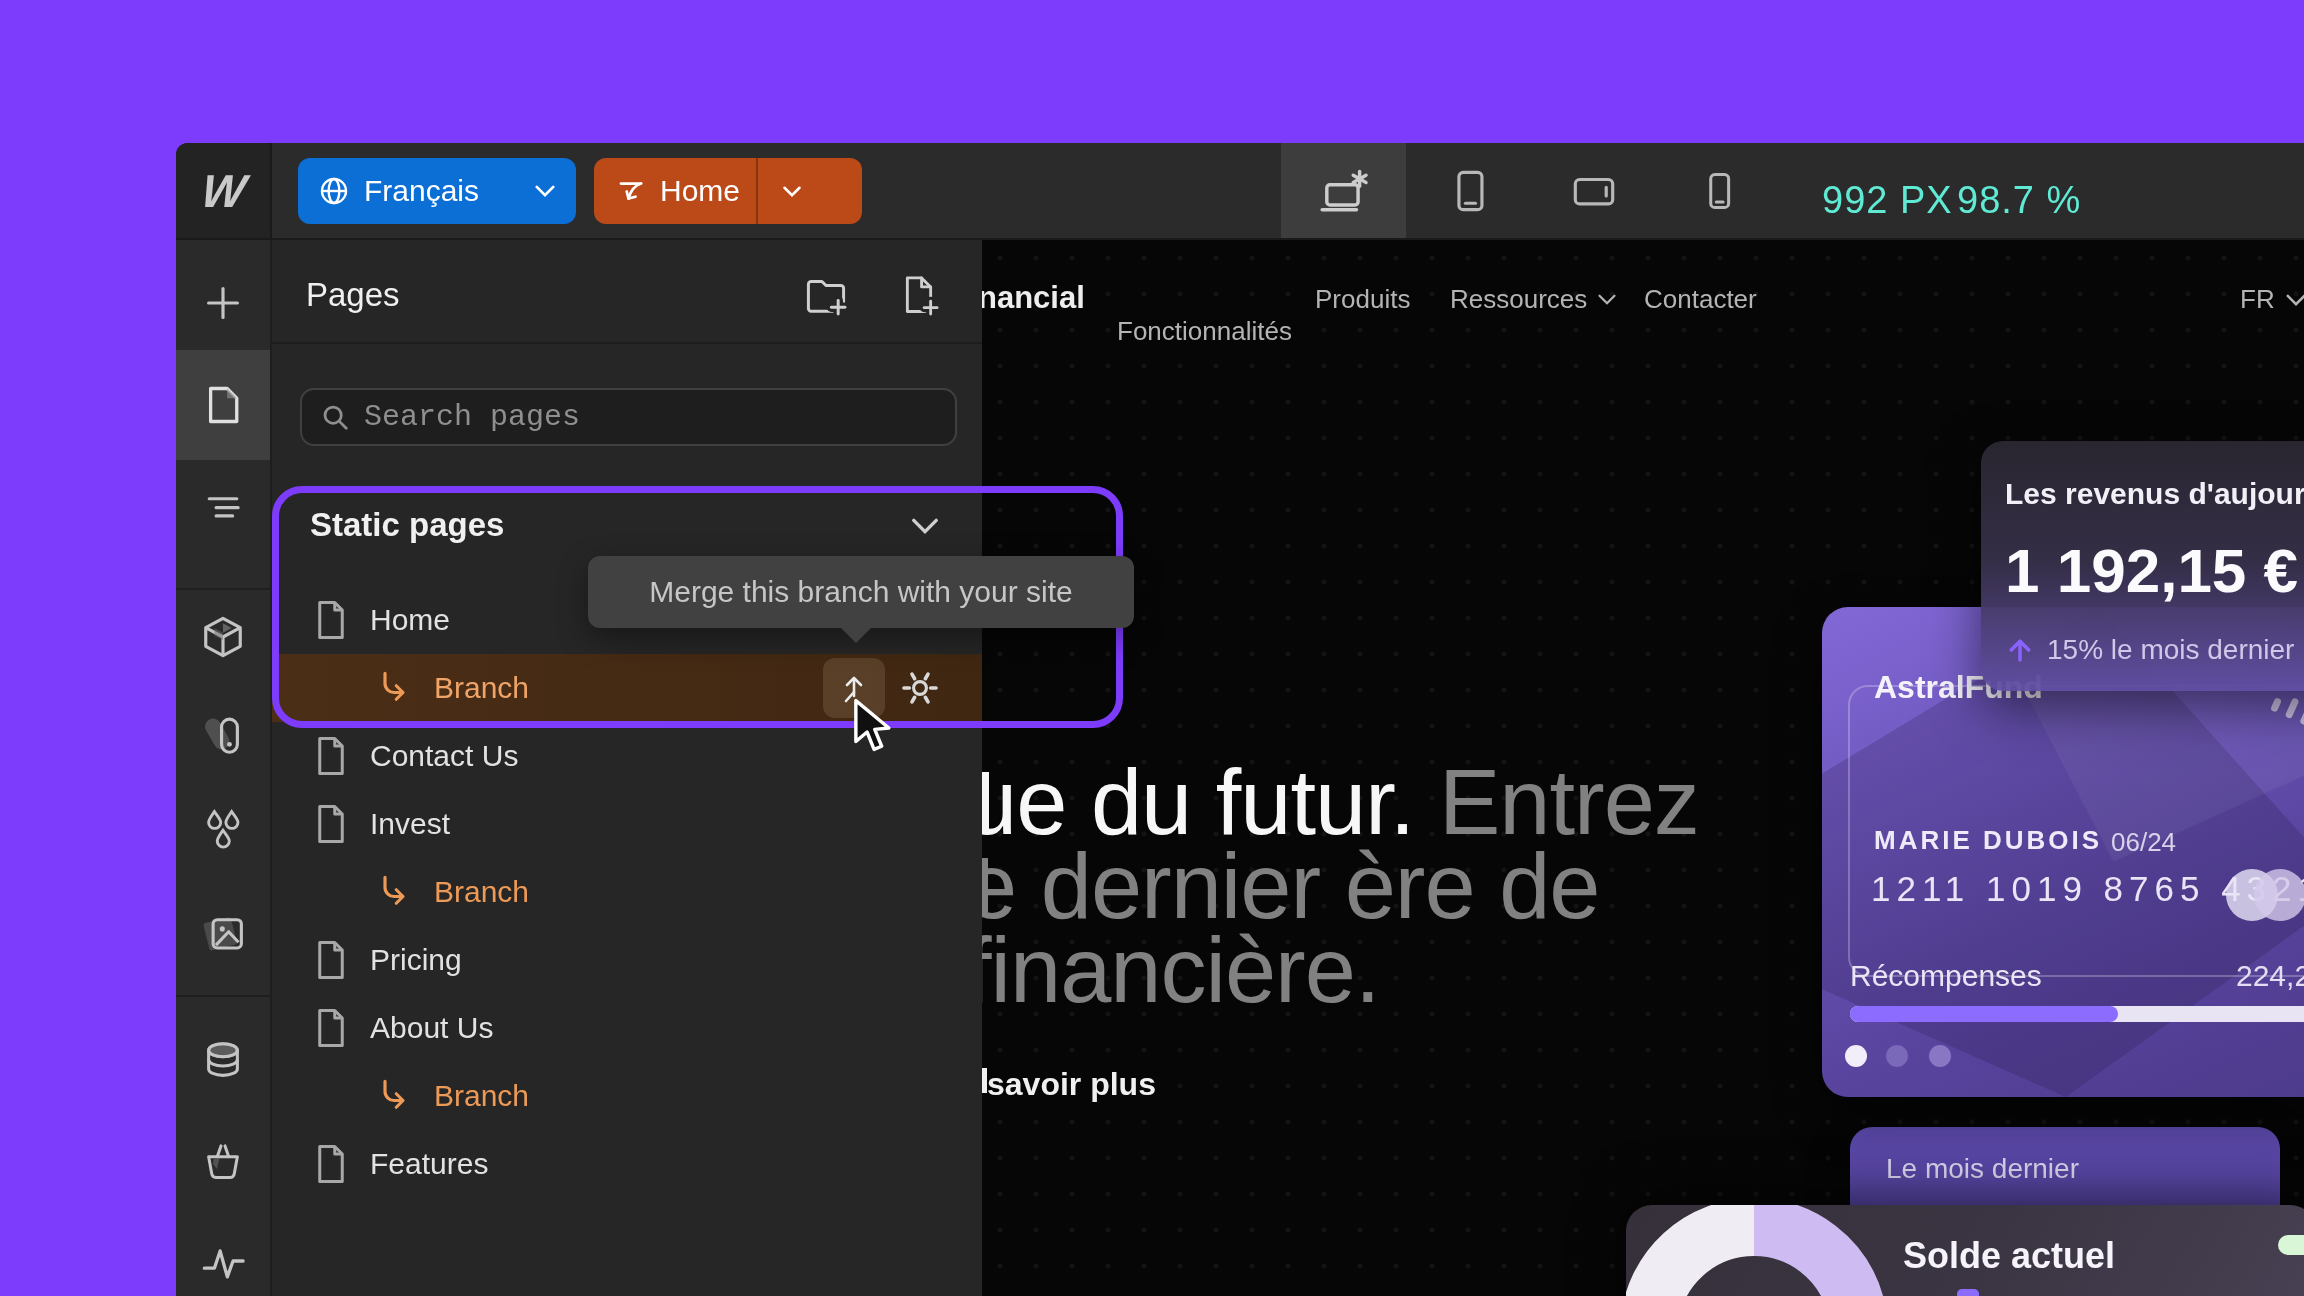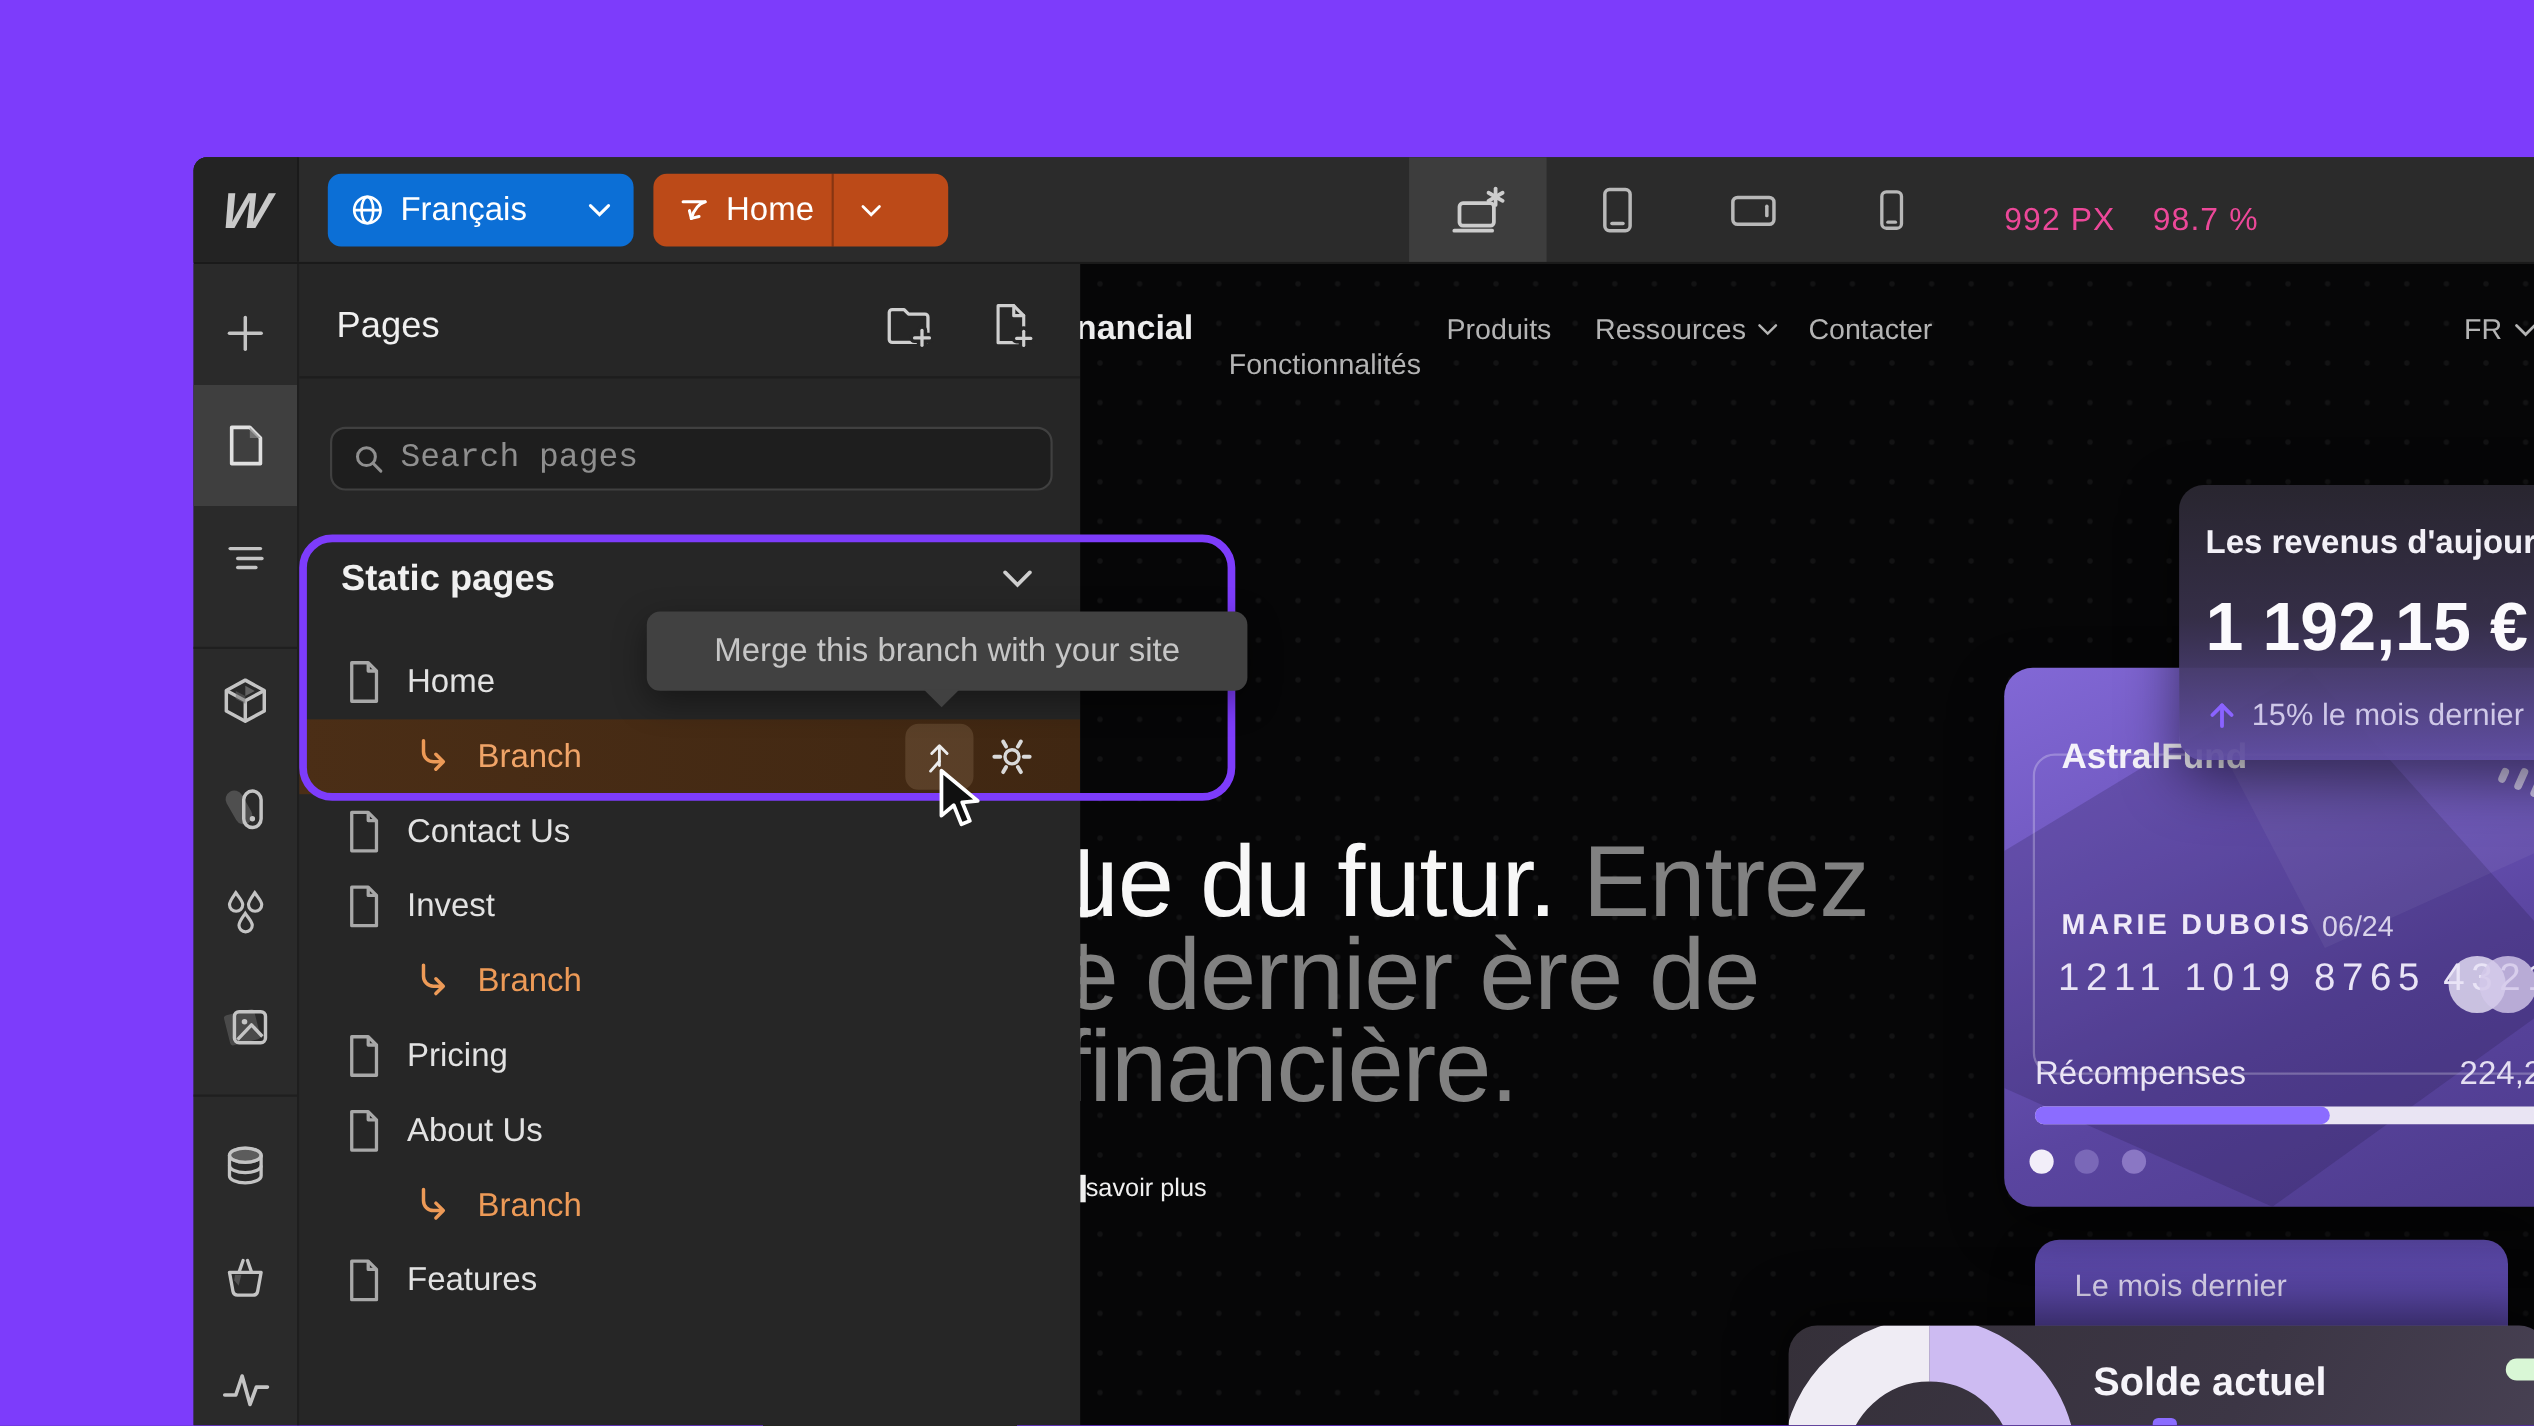--- a/index.html
+++ b/index.html
@@ -15,21 +15,21 @@
   #logo-cell { position:absolute; left:0; top:0; width:96px; height:95px; background:#232323; border-right:2px solid #1a1a1a; border-radius:12px 0 0 0; display:flex; align-items:center; justify-content:center; }
   #logo-cell .w { font-size:46px; font-weight:bold; font-style:italic; color:#c9c9c9; transform:skewX(-8deg); letter-spacing:-2px; }
   .tb-btn { position:absolute; top:15px; height:66px; border-radius:12px; display:flex; align-items:center; color:#fff; font-size:30px; }
   #lang-btn { left:122px; width:278px; background:#0c6fd6; padding:0 20px; gap:14px; }
   #branch-btn { left:418px; width:268px; background:#bc4a18; }
   #branch-btn .main { display:flex; align-items:center; gap:12px; padding:0 16px 0 20px; height:100%; }
   #branch-btn .divider { width:2px; height:100%; background:rgba(0,0,0,.28); }
   #branch-btn .chev-part { width:68px; height:100%; display:flex; align-items:center; justify-content:center; }
   .bp-cell { position:absolute; top:0; height:95px; width:125px; display:flex; align-items:center; justify-content:center; }
   .bp-cell.active { background:#3d3d3d; }
-  .readout { position:absolute; top:0; height:114px; display:flex; align-items:center; font-size:29px; color:#ec4899; letter-spacing:1px; }
+  .readout { position:absolute; top:0; height:114px; display:flex; align-items:center; font-size:38px; color:#5eead4; letter-spacing:1px; }
 
   
   #strip { position:absolute; left:0; top:97px; width:96px; bottom:0; background:#2a2a2a; border-right:2px solid #1e1e1e; }
   .strip-cell { position:absolute; left:0; width:94px; height:110px; display:flex; align-items:center; justify-content:center; }
   .strip-cell.active { background:#3f3f3f; }
   .strip-div { position:absolute; left:0; width:94px; height:2px; background:#1f1f1f; }
 
   
   #panel { position:absolute; left:96px; top:97px; width:710px; bottom:0; background:#262626; overflow:hidden; }
   #panel-title { position:absolute; left:34px; top:36px; font-size:33px; font-weight:normal; color:#f0f0f0; }
@@ -61,21 +61,21 @@
 
   
   #canvas { position:absolute; left:806px; top:97px; right:0; bottom:0; background-color:#060607; overflow:hidden;
     background-image:radial-gradient(circle, rgba(255,255,255,.05) 2px, transparent 3px); background-size:36px 36px; }
   #site-nav { position:absolute; left:0; right:0; top:0; height:110px; z-index:2; }
   #site-logo { position:absolute; left:-4px; top:40px; font-size:31px; font-weight:bold; color:#ededed; }
   .nav-link { position:absolute; top:44px; font-size:26px; color:#b4b4b4; display:flex; align-items:center; gap:10px; }
   #hero { position:absolute; left:-16px; top:520px; z-index:1; font-weight:500; font-size:92px; line-height:84px; letter-spacing:-1px; white-space:nowrap; }
   #hero .strong { color:#f7f7f7; } #hero .muted { color:#818181; }
   .cut-stem { position:absolute; z-index:1; }
-  #hero-cta { position:absolute; left:5px; top:826px; font-size:23px; font-weight:normal; color:#f0f0f0; z-index:1; }
+  #hero-cta { position:absolute; left:5px; top:826px; font-size:32px; font-weight:bold; color:#f0f0f0; z-index:1; }
 
   .fcard { position:absolute; border-radius:24px; }
   #revenue-card { left:999px; top:201px; width:400px; height:250px; z-index:5; border-radius:22px;
     background:linear-gradient(180deg, rgba(42,39,49,.96) 0%, rgba(55,48,74,.95) 48%, rgba(95,77,161,.94) 100%);
     box-shadow:0 18px 50px rgba(0,0,0,.5); padding:36px 0 0 24px; overflow:hidden; }
   #revenue-card .ttl { font-size:30px; font-weight:bold; color:#f2f0f7; white-space:nowrap; }
   #revenue-card .amt { font-size:62px; font-weight:bold; color:#fbfafd; margin-top:24px; white-space:nowrap; }
   #revenue-card .delta { display:flex; align-items:center; gap:12px; margin-top:28px; font-size:28px; color:#cfc8e8; }
 
   #credit-panel { left:840px; top:367px; width:530px; height:490px; z-index:4; border-radius:26px;

